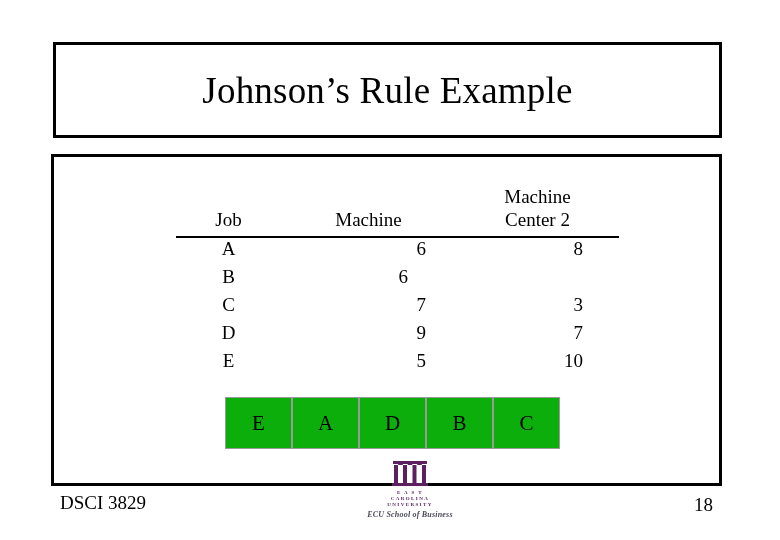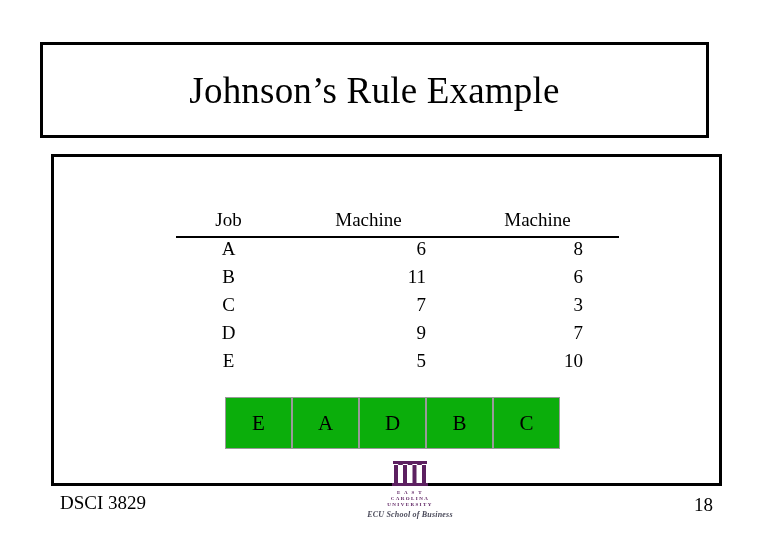--- a/index.html
+++ b/index.html
@@ -12,21 +12,21 @@
     height: 540px;
     position: relative;
     overflow: hidden;
     font-family: "Liberation Serif", "DejaVu Serif", serif;
     color: #000000;
   }
 
   
   #title-box {
     position: absolute;
-    left: 40px;
+    left: 53px;
     top: 42px;
     width: 669px;
     height: 96px;
     border: 3px solid #000000;
     box-sizing: border-box;
     display: flex;
     align-items: center;
     justify-content: center;
   }
   #title-text {
@@ -180,34 +180,34 @@
 
   <div class="hdr-row">
     <div class="hdr-cell hdr-job">
       <span class="hdr-sub">Job</span>
     </div>
     <div class="hdr-cell hdr-mc1">
       <span class="hdr-sub">Machine</span>
     </div>
     <div class="hdr-cell hdr-mc2">
       <span class="hdr-sub">Machine</span>
+      <span class="hdr-sub">Center 2</span>
     </div>
   </div>
 
   <div id="hdr-rule"></div>
 
   <div id="table-body">
     <div class="data-row">
       <div class="cell-job">A</div>
       <div class="cell-mc1">6</div>
       <div class="cell-mc2">8</div>
     </div>
     <div class="data-row">
       <div class="cell-job">B</div>
-      <div class="cell-mc1">11</div>
       <div class="cell-mc2">6</div>
     </div>
     <div class="data-row">
       <div class="cell-job">C</div>
       <div class="cell-mc1">7</div>
       <div class="cell-mc2">3</div>
     </div>
     <div class="data-row">
       <div class="cell-job">D</div>
       <div class="cell-mc1">9</div>

